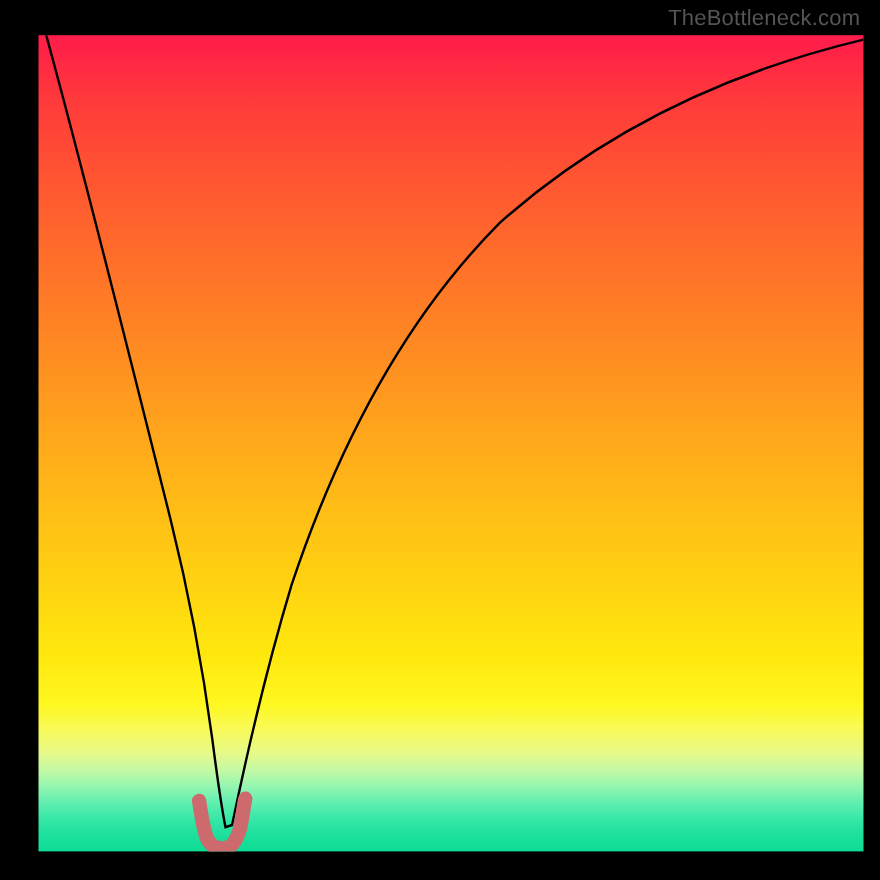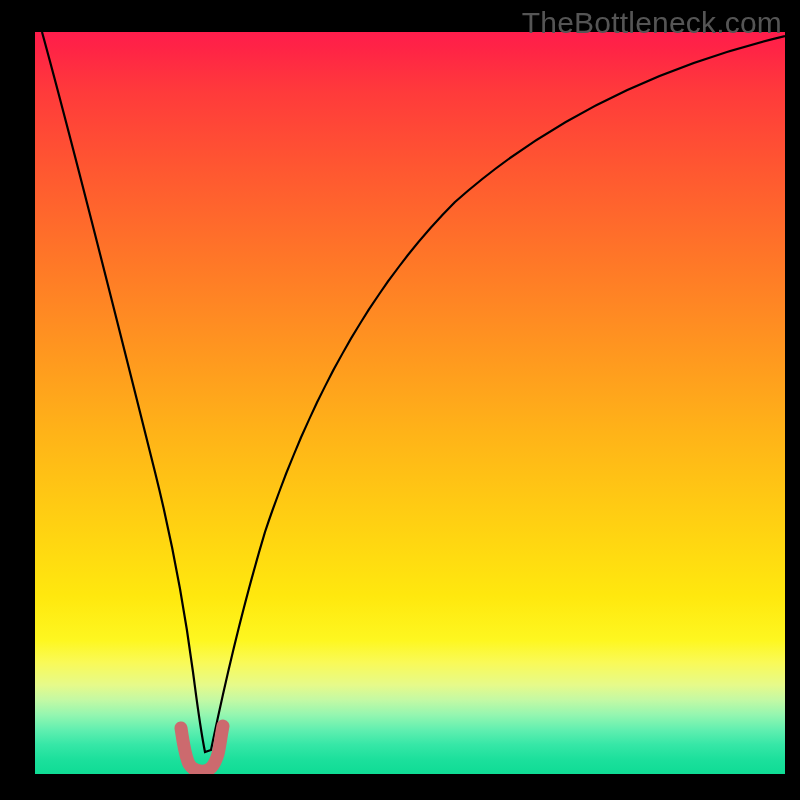--- a/index.html
+++ b/index.html
@@ -44,21 +44,21 @@
       #37e7a7 96%,
       #1ce09c 98%,
       #0fdc95 100%
     );
   }
   .attribution {
     position: absolute;
     top: 6px;
     right: 18px;
     color: #555;
-    font-size: 30px;
+    font-size: 20px;
     font-weight: 500;
     letter-spacing: 0.2px;
   }
   svg.curve {
     position: absolute;
     left: 0;
     top: 0;
     width: 750px;
     height: 742px;
   }

